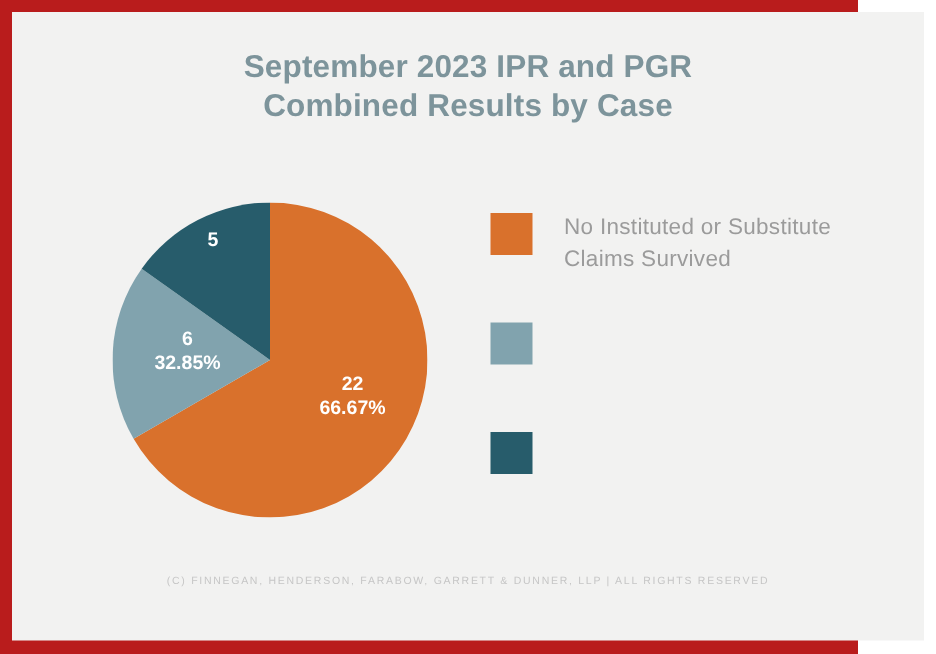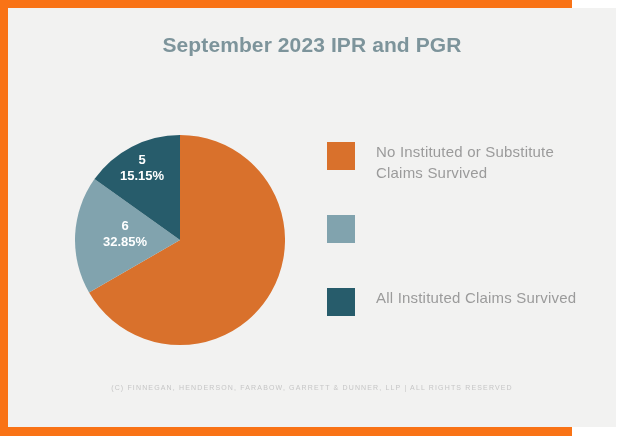--- a/index.html
+++ b/index.html
@@ -12,21 +12,21 @@
     width: 624px;
     height: 436px;
     font-family: "Liberation Sans", sans-serif;
     overflow: hidden;
   }
 
   #slide {
     position: relative;
     width: 572px;
     height: 436px;
-    background: #f97316;
+    background: #b91c1c;
   }
 
   #panel {
     position: absolute;
     left: 8px;
     top: 8px;
     width: 608px;
     height: 419px;
     background: #f2f2f1;
   }
@@ -130,56 +130,59 @@
   }
 </style>
 </head>
 <body>
 
 <div id="slide">
   <div id="panel" style="background: rgb(242, 242, 241);">
 
     <div id="title" style="color: rgb(125, 148, 155);">
       <span class="line">September 2023 IPR and PGR</span>
+      <span class="line">Combined Results by Case</span>
     </div>
 
     <div id="chart-area">
 
       <div id="pie-wrap">
         <svg id="pie-svg" viewBox="0 0 210 210" xmlns="http://www.w3.org/2000/svg">
           <g id="pie-slices">
               <path d="M 105 105 L 105.00 0.00 A 105 105 0 1 1 14.07 157.50 Z" fill="#d9712c"></path>
               <path d="M 105 105 L 14.07 157.50 A 105 105 0 0 1 19.47 44.09 Z" fill="#81a3ae"></path>
               <path d="M 105 105 L 19.47 44.09 A 105 105 0 0 1 105.00 0.00 Z" fill="#275c6b"></path>
             </g>
         </svg>
 
+        <div class="slice-label" id="label-0">
+          <span class="val">22</span>
+          <span class="pct">66.67%</span>
+        </div>
 
         <div class="slice-label" id="label-1">
           <span class="val">6</span>
           <span class="pct">32.85%</span>
         </div>
 
         <div class="slice-label" id="label-2">
           <span class="val">5</span>
-          <span class="pct">15.15%</span>
         </div>
       </div>
 
       <div id="legend">
         <div class="legend-row" id="legend-row-0">
           <span class="legend-swatch" id="swatch-0" style="background: rgb(217, 113, 44);"></span>
           <span class="legend-label">No Instituted or Substitute Claims Survived</span>
         </div>
         <div class="legend-row" id="legend-row-1">
           <span class="legend-swatch" id="swatch-1" style="background: rgb(129, 163, 174);"></span>
         </div>
         <div class="legend-row" id="legend-row-2">
           <span class="legend-swatch" id="swatch-2" style="background: rgb(39, 92, 107);"></span>
-          <span class="legend-label">All Instituted Claims Survived</span>
         </div>
       </div>
 
     </div>
 
     <div id="footer" style="color: rgb(198, 198, 198);">(C) FINNEGAN, HENDERSON, FARABOW, GARRETT &amp; DUNNER, LLP | ALL RIGHTS RESERVED</div>
 
   </div>
 </div>
 

